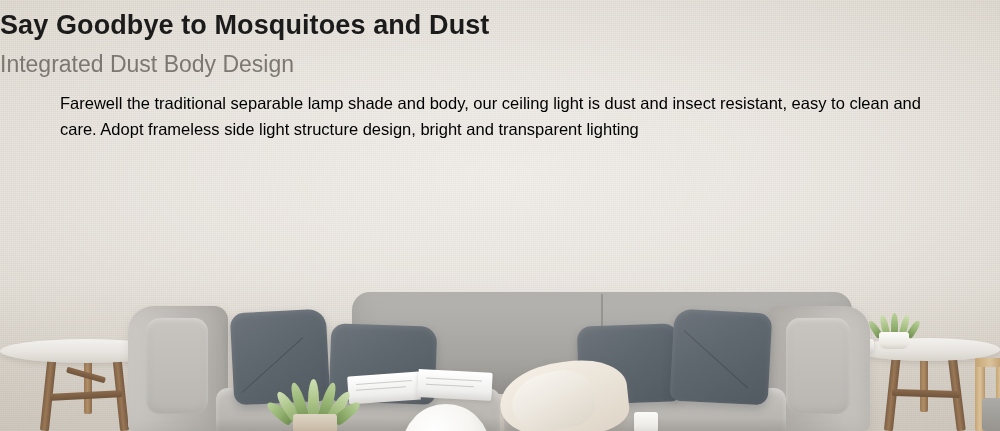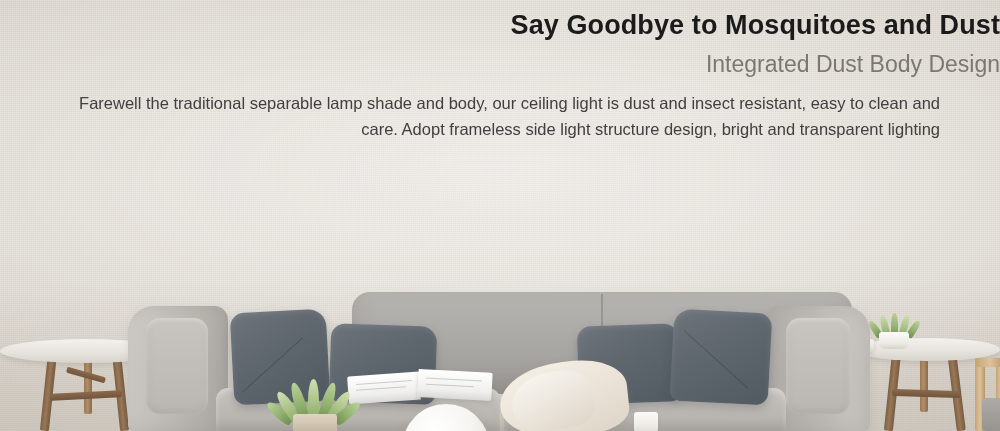--- a/index.html
+++ b/index.html
@@ -50,21 +50,21 @@
     left: 0; right: 0; bottom: 0;
     height: 150px;
     background: linear-gradient(180deg, rgba(200,193,183,0) 0%, rgba(203,196,186,.35) 55%, rgba(198,191,181,.55) 100%);
   }
 
   
   .copy {
     position: absolute;
     left: 0; right: 0;
     top: 0;
-    text-align: right;
+    text-align: left;
     z-index: 40;
   }
   .title {
     margin: 0;
     padding-top: 8px;
     font-size: 27px;
     line-height: 34px;
     font-weight: bold;
     color: #1b1b1b;
     letter-spacing: .1px;
@@ -76,21 +76,21 @@
     line-height: 30px;
     font-weight: normal;
     color: #7c7871;
   }
   .lead {
     margin: 0 auto;
     padding-top: 11px;
     width: 880px;
     font-size: 16.5px;
     line-height: 26px;
-    color: #404040;
+    color: #000000;
   }
 
   
   .scene { position: absolute; inset: 0; z-index: 10; }
   .scene * { position: absolute; }
 
   
   .table-top {
     background: linear-gradient(180deg, #f3f1ee 0%, #e7e4df 55%, #d6d2cb 100%);
     border-radius: 50%;

